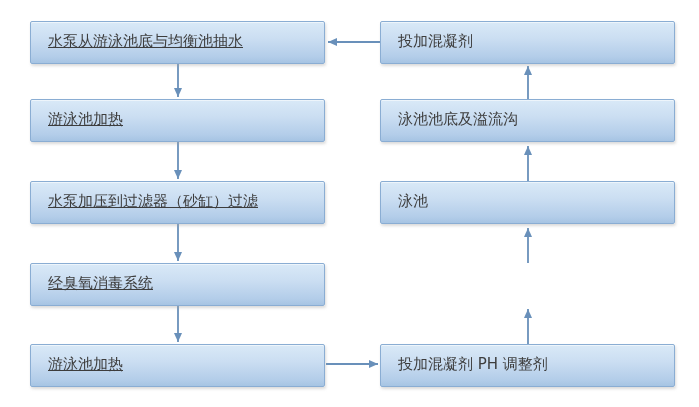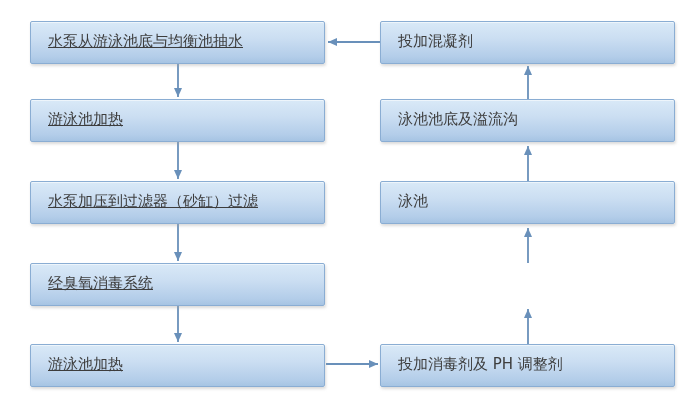--- a/index.html
+++ b/index.html
@@ -94,16 +94,16 @@
   <div class="box col-right row-1">
     <span>投加混凝剂</span>
   </div>
   <div class="box col-right row-2">
     <span>泳池池底及溢流沟</span>
   </div>
   <div class="box col-right row-3">
     <span>泳池</span>
   </div>
   <div class="box col-right row-5">
-    <span>投加消毒剂及 PH 调整剂</span>
+    <span>投加混凝剂 PH 调整剂</span>
   </div>
 
 </div>
 
 </body></html>

